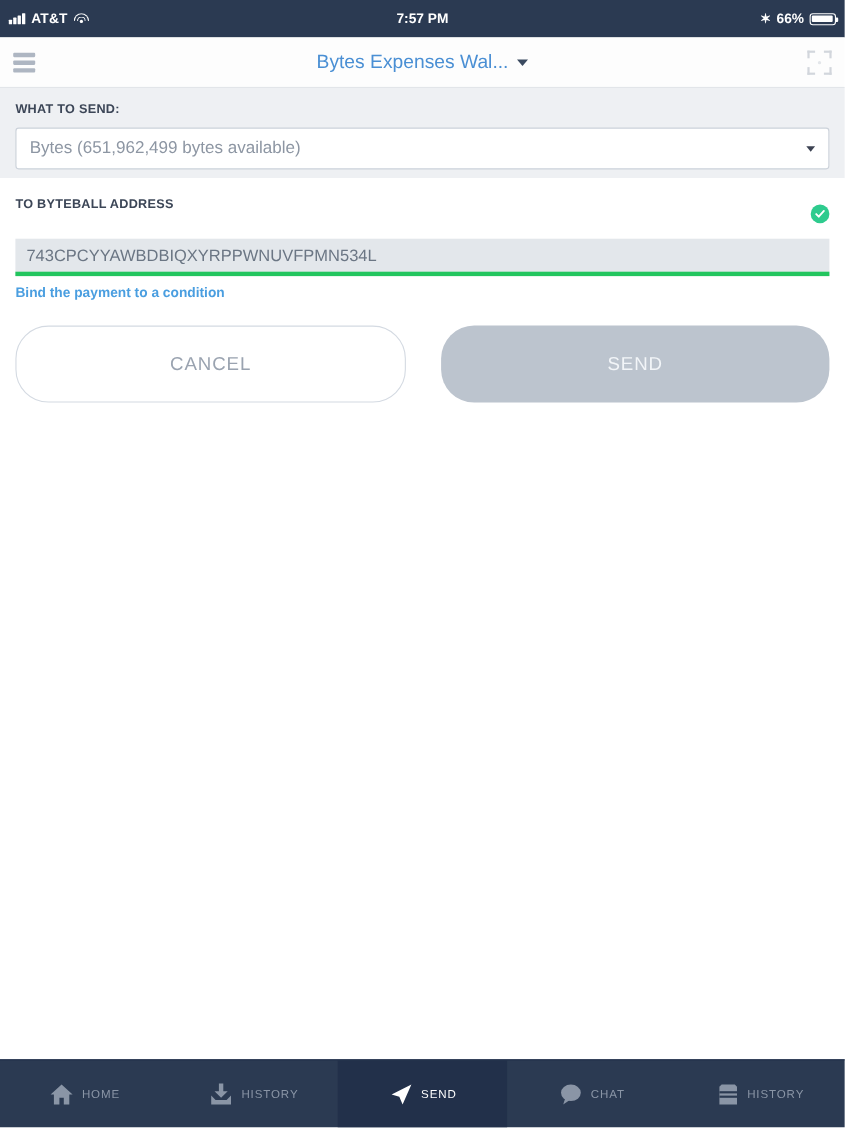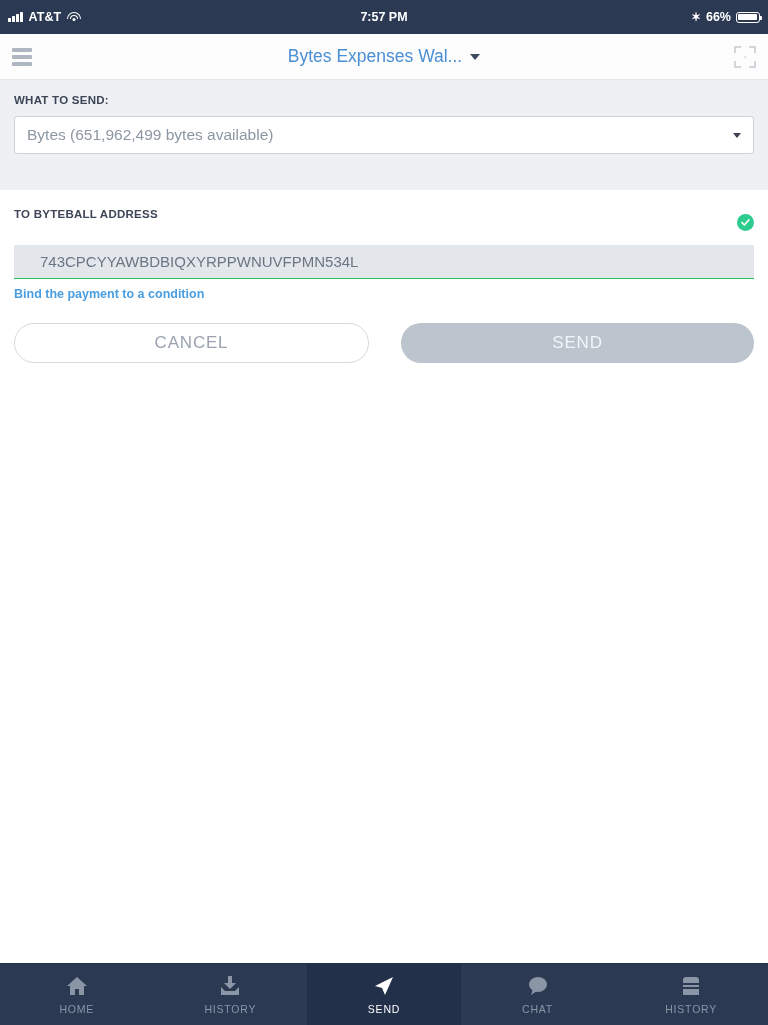--- a/index.html
+++ b/index.html
@@ -56,21 +56,21 @@
   .scan { margin-left:auto; margin-right:12px; width:22px; height:22px; position:relative; }
   .scan b { position:absolute; width:7px; height:7px; border:2px solid #d2d6dc; }
   .scan b.tl{ left:0; top:0; border-right:none; border-bottom:none; }
   .scan b.tr{ right:0; top:0; border-left:none; border-bottom:none; }
   .scan b.bl{ left:0; bottom:0; border-right:none; border-top:none; }
   .scan b.br{ right:0; bottom:0; border-left:none; border-top:none; }
   .scan u { position:absolute; left:50%; top:50%; transform:translate(-50%,-50%);
             width:3px;height:3px;background:#e3e6ea; border-radius:50%; }
 
   
-  .gray-block { background:#eef0f3; padding: 14px 14px 36px 14px; }
+  .gray-block { background:#eef0f3; padding: 14px 14px 8px 14px; }
   .field-label {
     font-size: 11.5px; font-weight: bold; color:#3c4657;
     letter-spacing: .25px; margin-bottom: 10px;
   }
   .select-box {
     height: 38px; background:#ffffff; border:1px solid #ccd2da; border-radius:3px;
     display:flex; align-items:center; padding: 0 12px; position:relative;
   }
   .select-box .val { font-size:15.5px; color:#8d96a3; }
   .select-arrow {
@@ -96,44 +96,44 @@
   
   .addr-block { background:#ffffff; padding: 18px 14px 0 14px; }
   .addr-label-row { display:flex; align-items:center; margin-bottom: 9px; }
   .check {
     margin-left:auto; width:17px;height:17px;border-radius:50%;background:#2ecb8e;
     display:flex;align-items:center;justify-content:center;
   }
   .check svg { display:block; }
   .addr-input {
     width:100%; height:34px; background:#e3e7eb; border:none;
-    border-bottom:1px solid #22c55e; outline:none;
-    font-size:15px; color:#6b7684; padding: 0 26px;
+    border-bottom:4px solid #22c55e; outline:none;
+    font-size:15px; color:#6b7684; padding: 0 10px;
     font-family:"Liberation Sans", sans-serif;
   }
   .bind-link { display:inline-block; margin-top:8px; }
 
   
   .btn-row { display:flex; gap:32px; padding: 21px 14px 0 14px; }
   .btn {
-    flex:1; height: 40px; border-radius: 30px; display:flex;
+    flex:1; height: 70px; border-radius: 30px; display:flex;
     align-items:center; justify-content:center; font-size:17px;
     letter-spacing:.8px; cursor:pointer; border:none;
     font-family:"Liberation Sans", sans-serif;
   }
   .btn-cancel { background:#ffffff; border:1px solid #d4dae2; color:#9aa3b0; }
   .btn-send { background:#bcc4ce; color:#f2f5f8; }
 
   
   .tabbar {
     position:absolute; left:0; right:0; bottom:0; height:62px;
     background:#2b3a52; display:flex; border-top:1px solid #22304a;
   }
   .tab {
-    flex:1; display:flex; flex-direction:column; align-items:center;
+    flex:1; display:flex; flex-direction:row; align-items:center;
     justify-content:center; gap:6px; cursor:pointer;
   }
   .tab.active { background:#22304a; }
   .tab .ic { height:22px; display:flex; align-items:center; justify-content:center; }
   .tab .tl {
     font-size:10.5px; letter-spacing:.8px; color:#8a95a6;
   }
   .tab.active .tl { color:#ffffff; }
   .tab svg { display:block; }
 </style>

